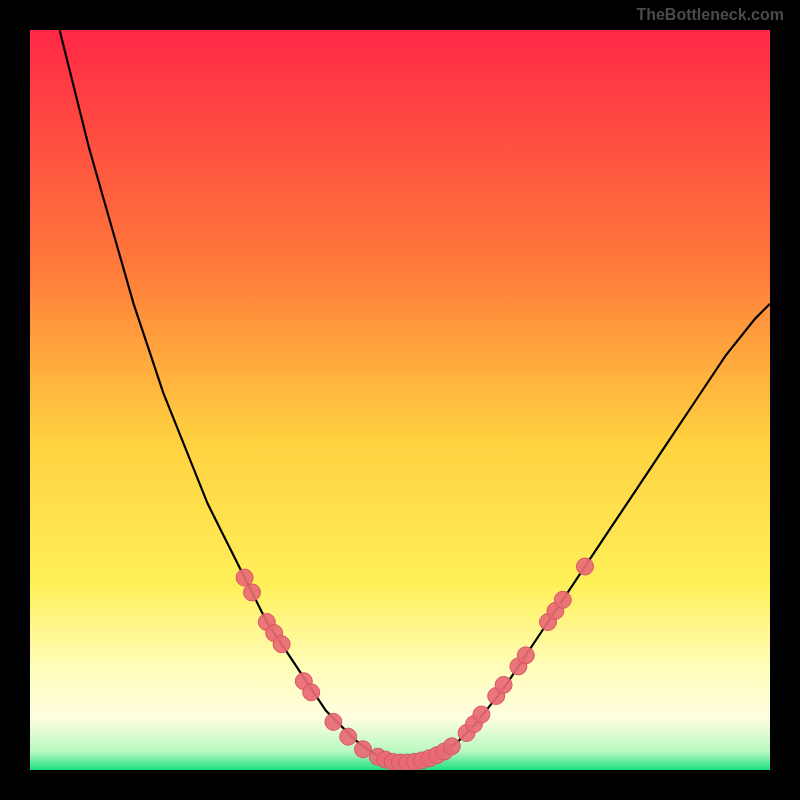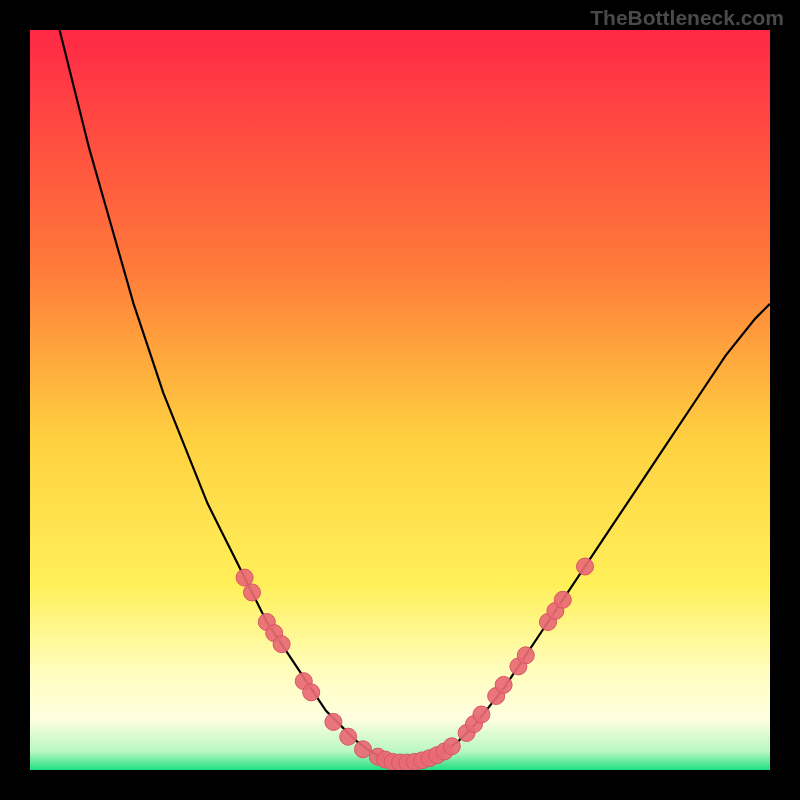--- a/index.html
+++ b/index.html
@@ -1,17 +1,17 @@
 <!DOCTYPE html>
 <html><head>
 <meta charset="utf-8">
 <style>
 body { margin: 0; padding: 0; background: #000; }
 .container { width: 800px; height: 800px; position: relative; background: #000; }
-.watermark { position: absolute; top: 6px; right: 16px; color: #4a4a4a; font-family: Arial, sans-serif; font-size: 21px; font-weight: bold; z-index: 10; }
+.watermark { position: absolute; top: 6px; right: 16px; color: #4a4a4a; font-family: Arial, sans-serif; font-size: 16px; font-weight: bold; z-index: 10; }
 .plot-area { position: absolute; left: 30px; top: 30px; width: 740px; height: 740px; }
 svg { display: block; }
 </style>
 </head>
 <body>
 
 <div class="container">
   <div class="watermark">TheBottleneck.com</div>
   <div class="plot-area">
     <svg id="chart-svg" width="740" height="740" viewBox="0 0 740 740">

